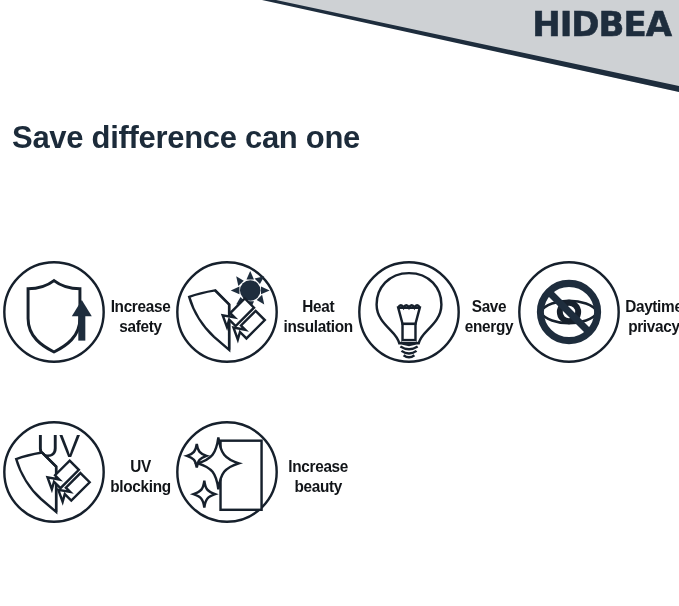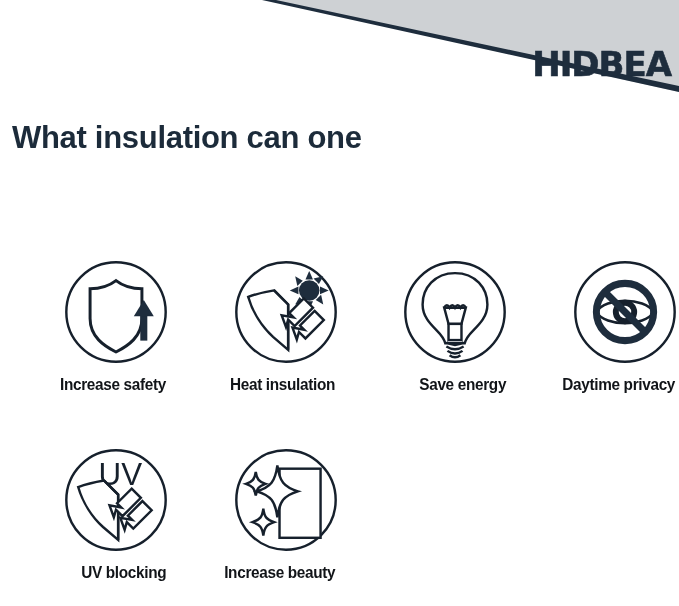--- a/index.html
+++ b/index.html
@@ -45,21 +45,20 @@
   .logo {
     position: absolute;
     top: 7px;
     right: 8px;
     font-family: "DejaVu Sans", sans-serif;
     font-weight: 700;
     font-size: 34px;
     letter-spacing: -1px;
     color: #1e2d3d;
     line-height: 1;
-    margin-top: 40px;
     -webkit-text-stroke: 0.6px #1e2d3d;
   }
 
   
   .headline {
     position: absolute;
     top: 117px;
     left: 12px;
     width: 520px;
     font-size: 31px;
@@ -74,22 +73,22 @@
     position: absolute;
     top: 258px;
     left: 0;
     width: 679px;
     display: grid;
     grid-template-columns: repeat(4, 1fr);
     grid-row-gap: 52px;
   }
   .cell {
     display: flex;
-    flex-direction: column;
-    align-items: flex-end;
+    flex-direction: row;
+    align-items: center;
   }
   .cell .circle-wrap {
     width: 108px;
     height: 108px;
     display: flex;
     align-items: center;
     justify-content: center;
   }
   .cell .label {
     margin-top: 8px;
@@ -116,21 +115,21 @@
 </head>
 <body>
 
 <div class="header">
   <div class="header-gray"></div>
   <div class="header-stripe"></div>
   <div class="logo">HIDBEA</div>
 </div>
 
 <div class="headline">
-  <div>What insulation can one</div>
+  <div>Save difference can one</div>
 </div>
 
 <div class="grid">
 
   <div class="cell">
     <div class="circle-wrap">
       <svg viewBox="0 0 200 200" width="108" height="108">
         <circle cx="100" cy="100" r="92" class="ink-thin"></circle>
         <path d="M100 42 C 82 56, 62 57, 52 57 L 52 112 C 52 146, 78 163, 100 174
                  C 122 163, 148 146, 148 112 L 148 57 C 138 57, 118 56, 100 42 Z" class="ink"></path>

